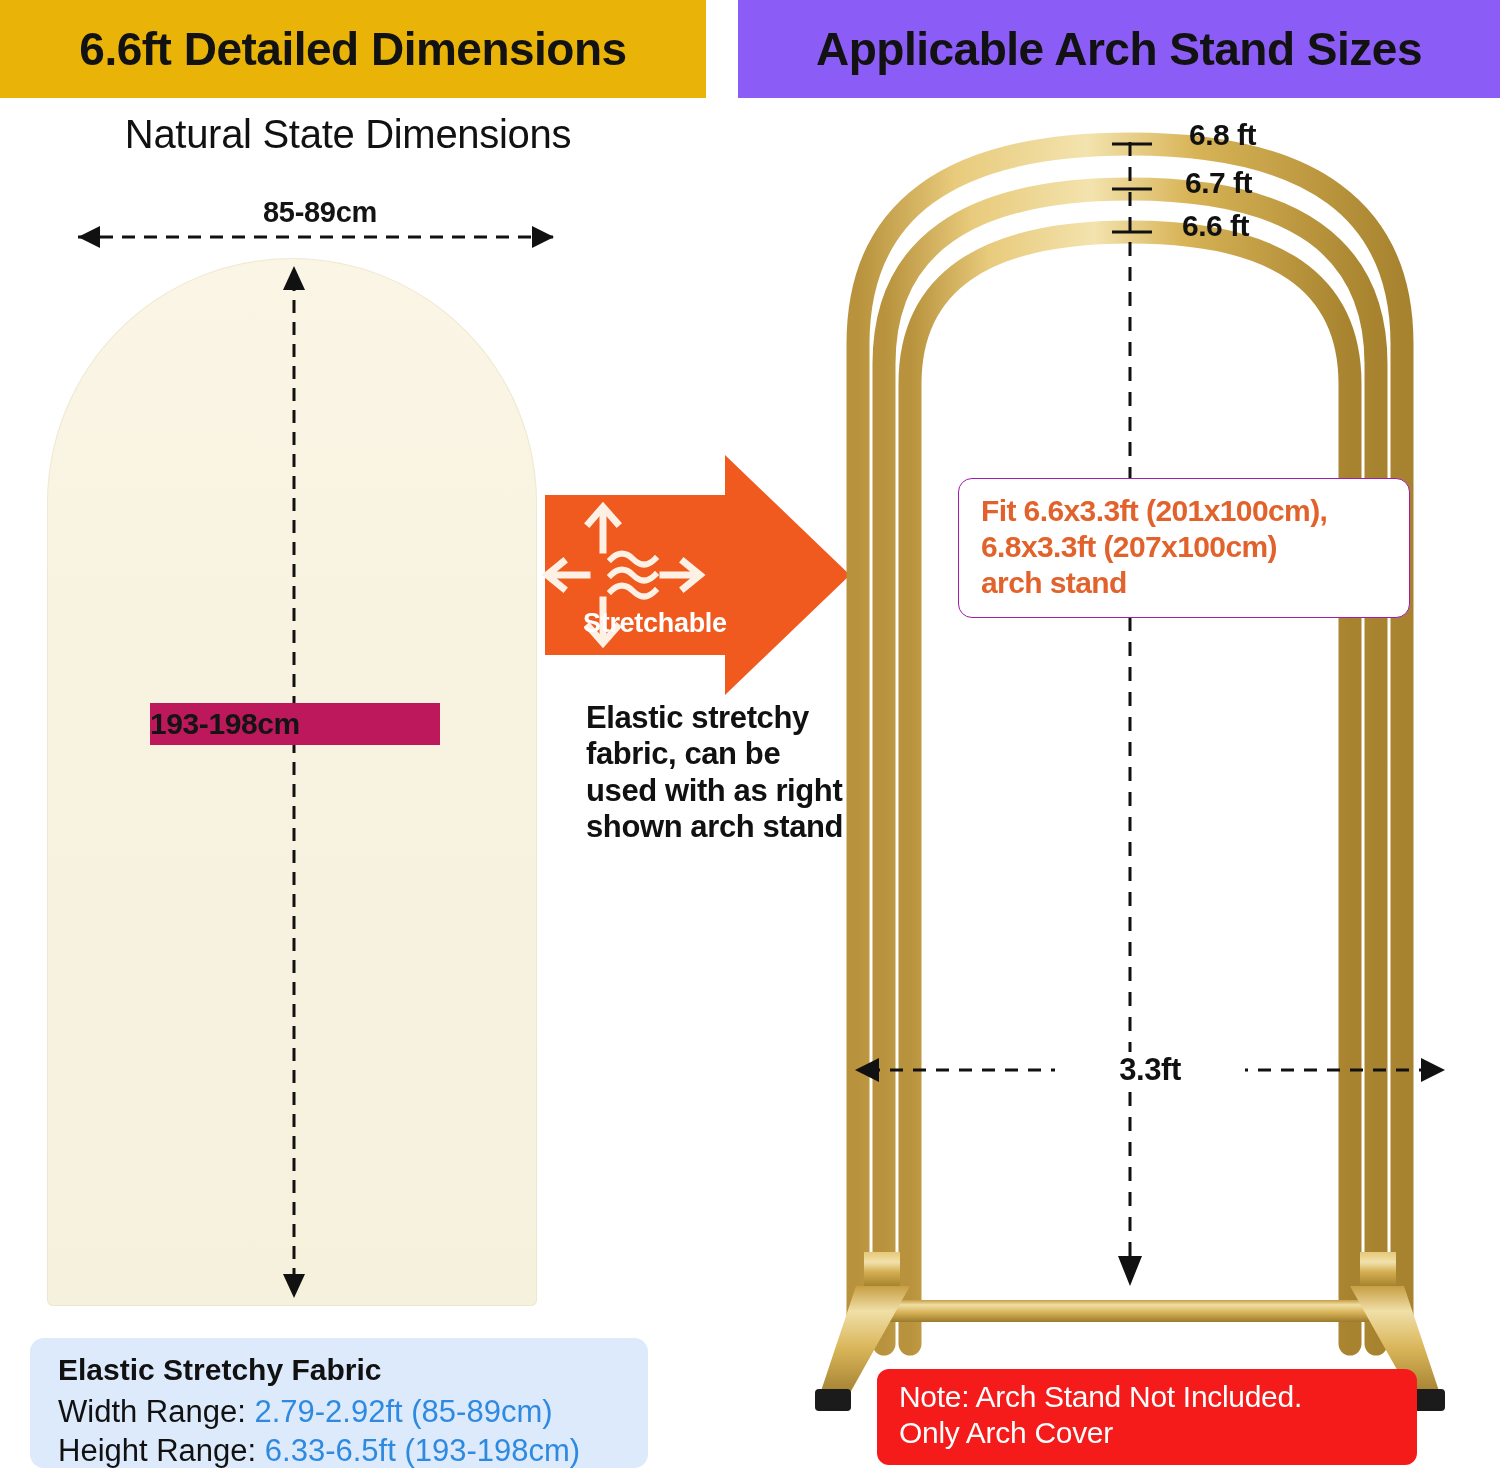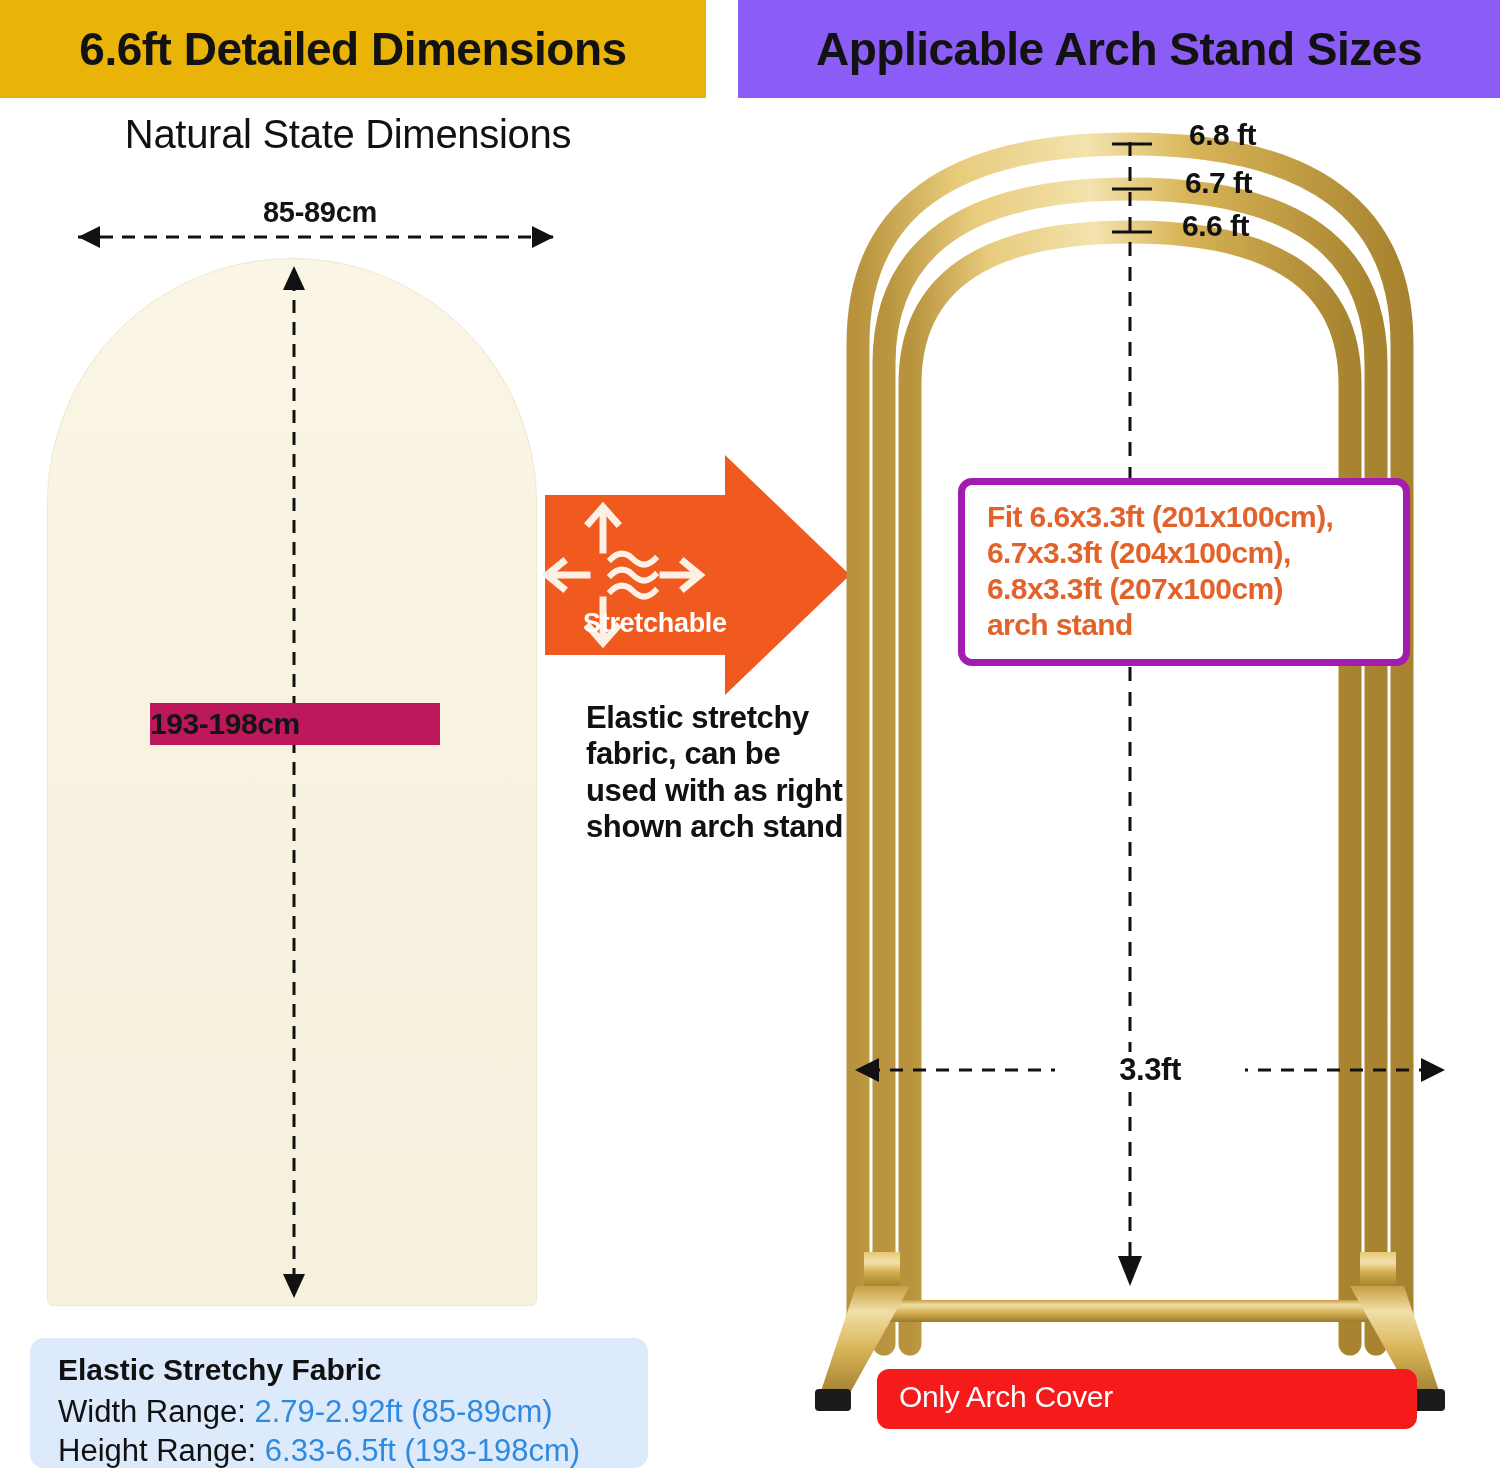--- a/index.html
+++ b/index.html
@@ -66,21 +66,21 @@
   .arclabel{
     position:absolute;font-size:30px;font-weight:700;color:#111;
     white-space:nowrap;letter-spacing:-0.5px;
   }
   .arclabel.l1{left:1189px;top:118px;}
   .arclabel.l2{left:1185px;top:166px;}
   .arclabel.l3{left:1182px;top:209px;}
 
   .fitbox{
     position:absolute;left:958px;top:478px;width:452px;
-    border:7px solid #a21caf;border-radius:14px;background:#fff;
+    border:1px solid #a21caf;border-radius:14px;background:#fff;
     padding:14px 18px 16px 22px;box-sizing:border-box;
   }
   .fitbox .t{
     color:#e2622c;font-size:30px;font-weight:700;line-height:1.2;
     letter-spacing:-0.6px;
   }
 
   .wdim{position:absolute;left:845px;top:1055px;width:610px;height:30px;}
   .wdim-label{
     position:absolute;left:1055px;top:1052px;width:190px;text-align:center;
@@ -218,29 +218,29 @@
     <line x1="352" y1="85" x2="392" y2="85" stroke="#111" stroke-width="3"></line>
     <line x1="352" y1="128" x2="392" y2="128" stroke="#111" stroke-width="3"></line>
   </svg>
 
   <div class="arclabel l1">6.8 ft</div>
   <div class="arclabel l2">6.7 ft</div>
   <div class="arclabel l3">6.6 ft</div>
 
   <div class="fitbox">
     <div class="t">Fit 6.6x3.3ft (201x100cm),</div>
-    <div class="t">6.7x3.3ft (204x100cm),</div>
     <div class="t">6.8x3.3ft (207x100cm)</div>
     <div class="t">arch stand</div>
   </div>
 
   <svg class="wdim" width="610" height="30" viewBox="0 0 610 30">
     <line x1="22" y1="15" x2="588" y2="15" stroke="#111" stroke-width="3" stroke-dasharray="13 10"></line>
     <polygon points="10,15 34,3 34,27" fill="#111"></polygon>
     <polygon points="600,15 576,3 576,27" fill="#111"></polygon>
   </svg>
   <div class="wdim-label">3.3ft</div>
 
   <div class="notebox">
+    <div class="t">Note: Arch Stand Not Included.</div>
     <div class="t">Only Arch Cover</div>
   </div>
 
 </div>
 
 </body></html>

